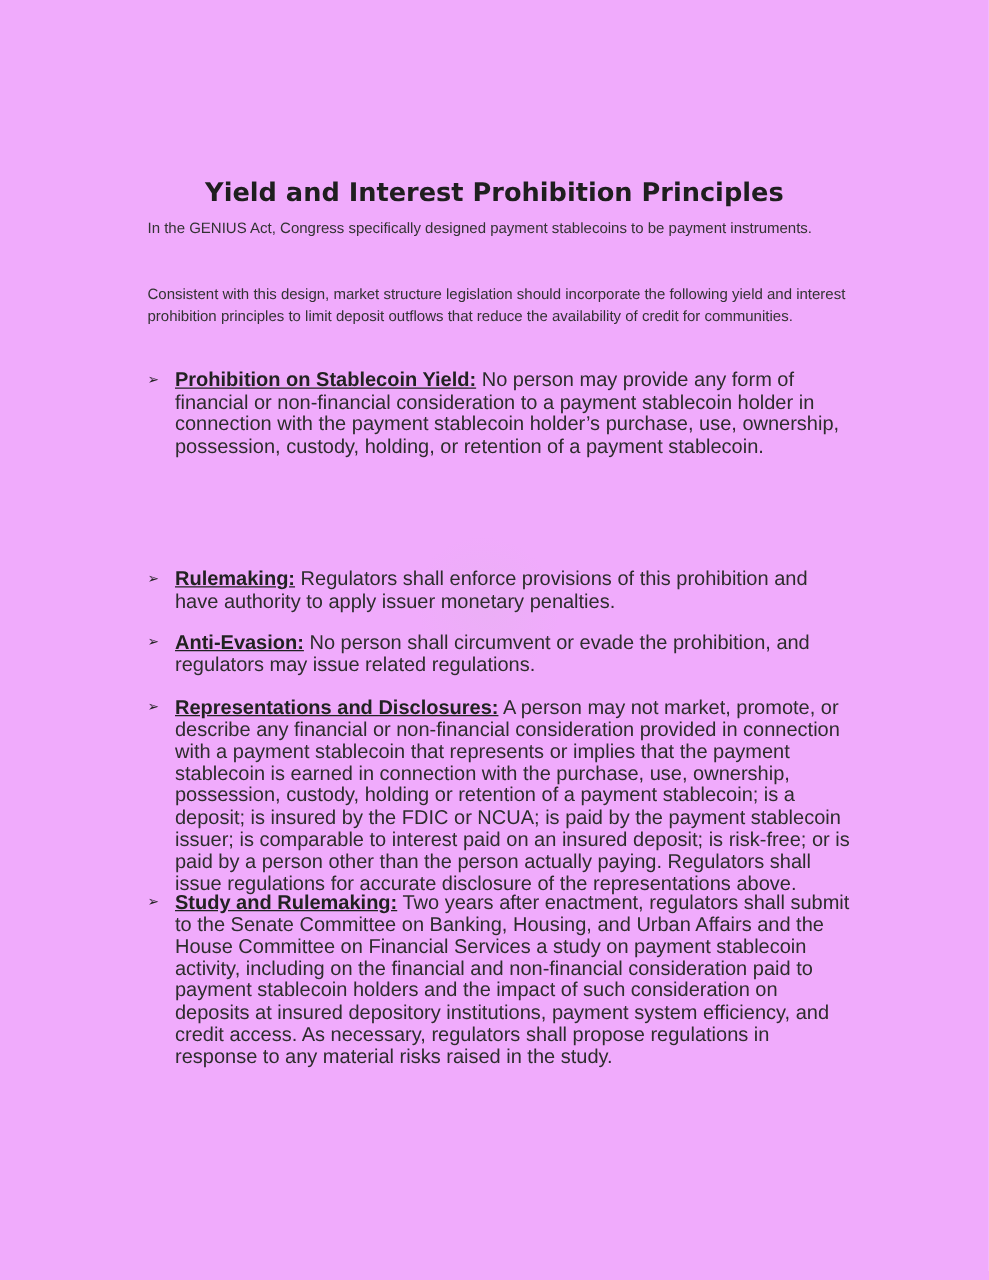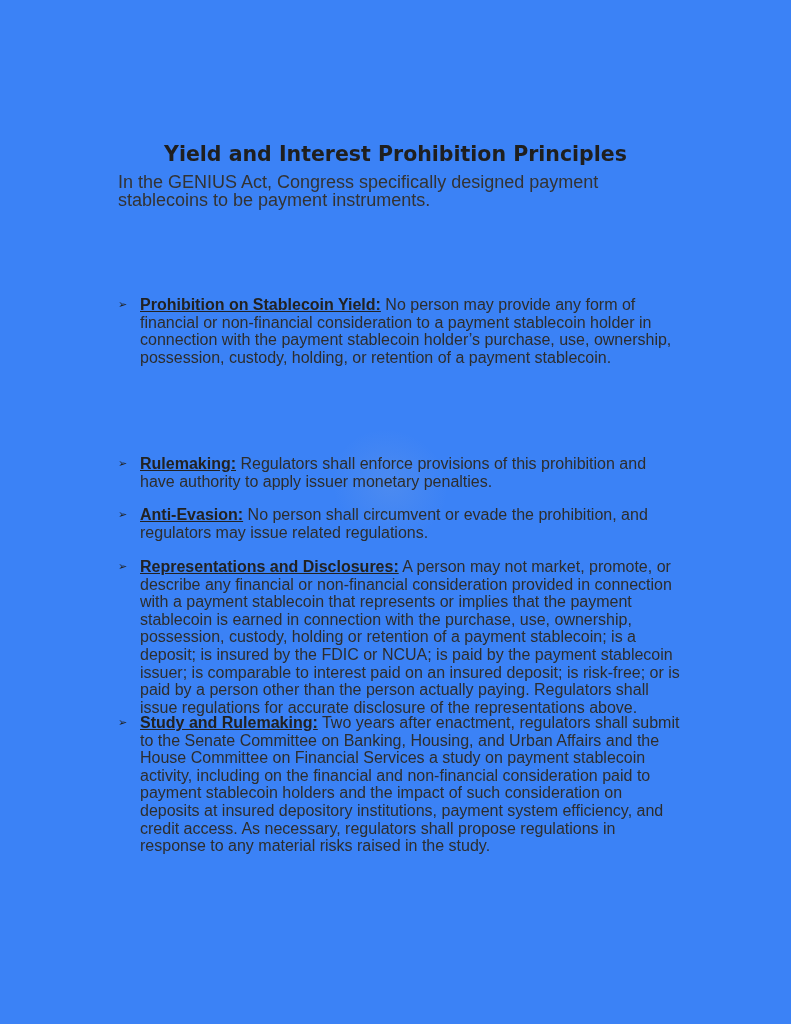--- a/index.html
+++ b/index.html
@@ -6,32 +6,32 @@
   body {
     width: 791px; height: 1024px;
     background: #fdfdfd;
     font-family: "Liberation Sans", "DejaVu Sans", sans-serif;
     color: #2a2a2a;
     position: relative;
     overflow: hidden;
   }
   .page {
     position: absolute; left: 0; top: 0; width: 791px; height: 1024px;
-    background: #3b82f6;
+    background: #f0abfc;
   }
   .title {
     position: absolute; left: 0; width: 791px; top: 128px;
     text-align: center;
     font-family: "DejaVu Sans", sans-serif;
     font-weight: bold; font-size: 20.5px; color: #1f1f1f;
     letter-spacing: 0px;
   }
   .para {
     position: absolute; left: 118px; width: 560px;
-    font-size: 18px; line-height: 17.6px; color: #333;
+    font-size: 12px; line-height: 17.6px; color: #333;
     margin: 0;
   }
   .p1 { top: 174px; }
   .p2 { top: 227px; }
   .bullet {
     position: absolute; left: 118px; width: 560px;
   }
   .bullet .arrow {
     position: absolute; left: 0; top: 0;
     font-size: 11px; line-height: 17.6px; color: #222;
@@ -59,20 +59,21 @@
 </style>
 </head>
 <body>
 
 <div class="page">
   <div class="smudge"></div>
 
   <h1 class="title">Yield and Interest Prohibition Principles</h1>
 
   <p class="para p1">In the GENIUS Act, Congress specifically designed payment stablecoins to be payment instruments.</p>
+  <p class="para p2">Consistent with this design, market structure legislation should incorporate the following yield and interest prohibition principles to limit deposit outflows that reduce the availability of credit for communities.</p>
 
   <div class="bullet b1">
     <span class="arrow">➢</span>
     <div class="body">
       <span class="head">Prohibition on Stablecoin Yield:</span><span> No person may provide any form of financial or non-financial consideration to a payment stablecoin holder in connection with the payment stablecoin holder’s purchase, use, ownership, possession, custody, holding, or retention of a payment stablecoin.</span>
     </div>
   </div>
 
   <div class="bullet b2">
     <span class="arrow">➢</span>

